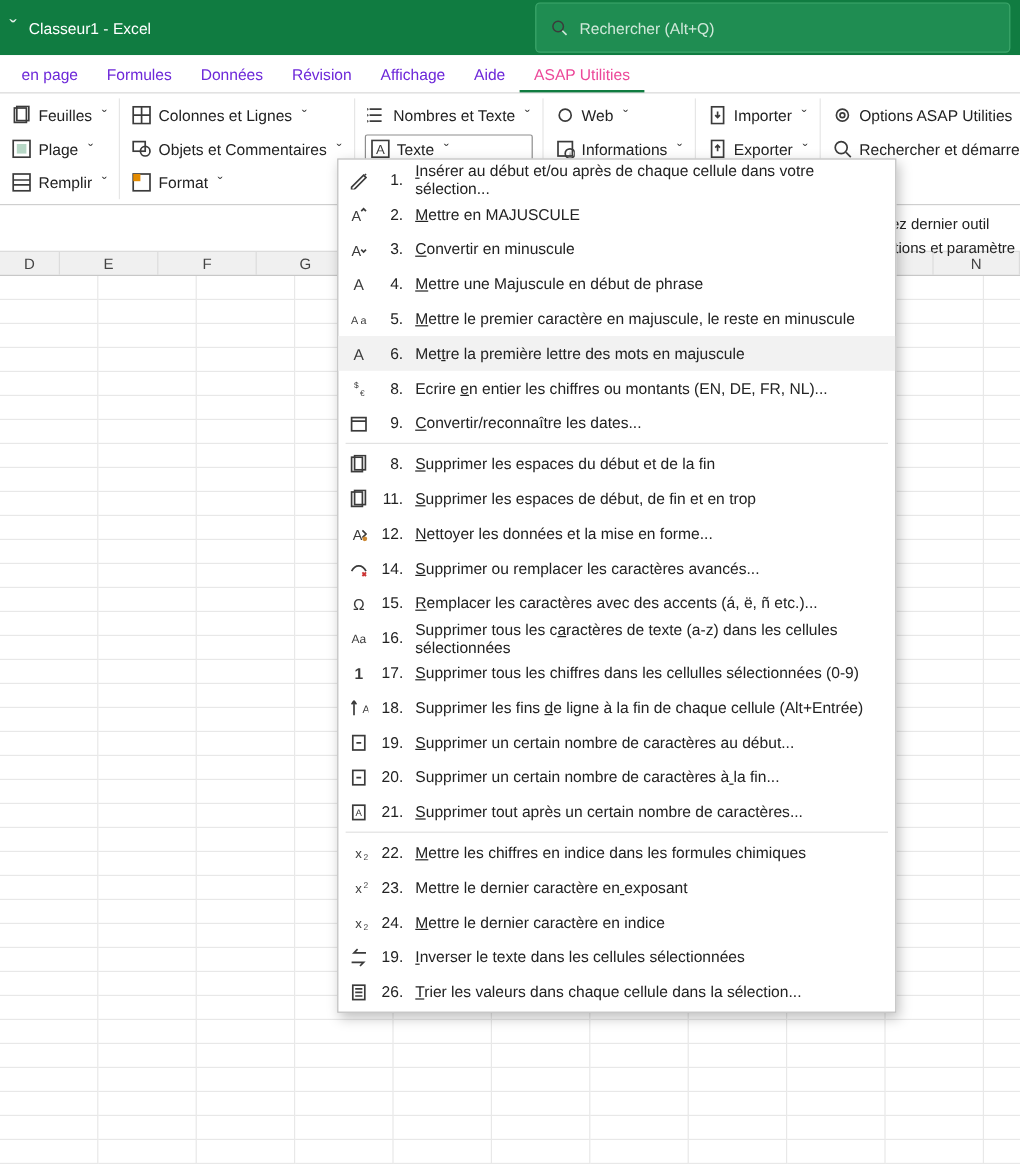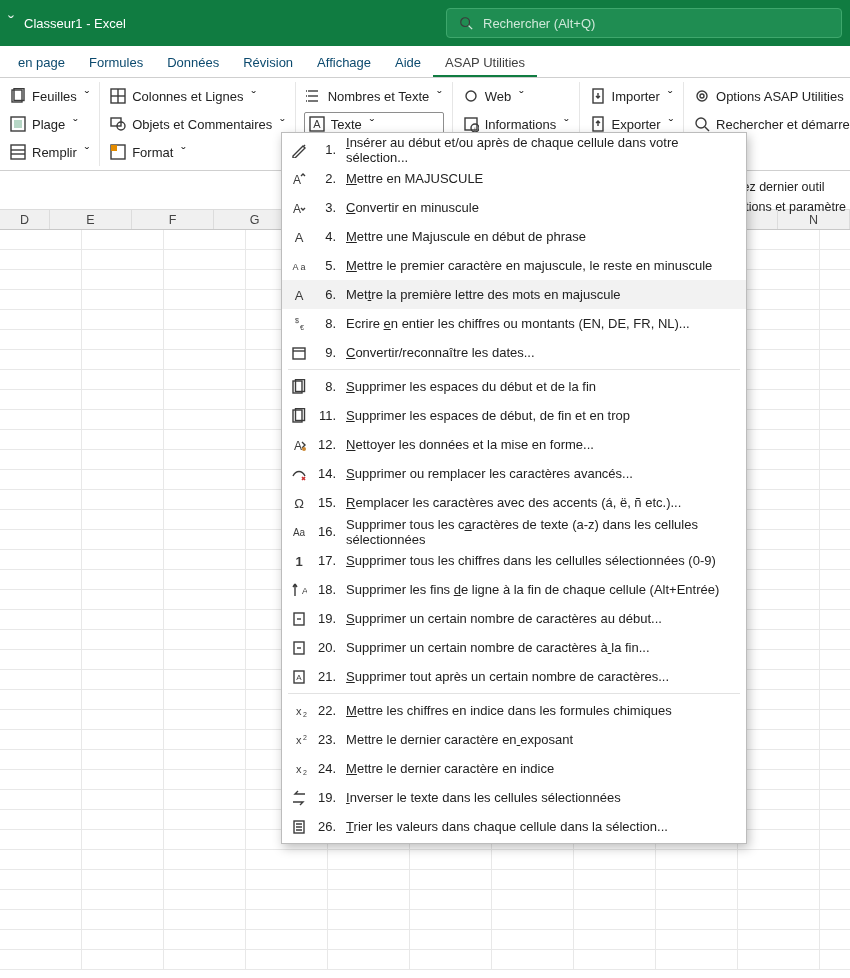--- a/index.html
+++ b/index.html
@@ -2,28 +2,28 @@
 <html><head>
 <meta charset="utf-8">
 <style>
   * { box-sizing: border-box; margin: 0; padding: 0; font-family: "Segoe UI", Arial, sans-serif; }
   body { width: 850px; height: 978px; overflow: hidden; background: #fff; font-size: 13px; color: #222; }
 
   
   .titlebar { height: 46px; background: #107c41; display: flex; align-items: center; padding: 0 8px; color: #fff; gap: 10px; }
   .title-dd { font-size: 18px; opacity: .9; }
   .title-text { font-size: 13px; }
-  .search-box { margin-left: auto; background: #1f8d52; border: 1px solid #3ea76c; border-radius: 4px; height: 30px; width: 396px; display: flex; align-items: center; padding: 0 12px; gap: 10px; }
+  .search-box { margin-left: auto; background: #1f8d52; border: 1px solid #3ea76c; border-radius: 4px; height: 42px; width: 396px; display: flex; align-items: center; padding: 0 12px; gap: 10px; }
   .search-box svg { width: 14px; height: 14px; }
   .search-box span { color: #cfe8d9; font-size: 13px; }
 
   
   .ribbon-tabs { height: 32px; border-bottom: 1px solid #cfcfcf; display: flex; align-items: flex-end; padding: 0 6px; gap: 0; background: #fff; }
-  .ribbon-tab { padding: 8px 12px 7px; font-size: 13px; color: #0c4a6e; cursor: pointer; }
-  .ribbon-tab.active { color: #404040; border-bottom: 2px solid #107c41; padding-bottom: 5px; }
+  .ribbon-tab { padding: 8px 12px 7px; font-size: 13px; color: #6d28d9; cursor: pointer; }
+  .ribbon-tab.active { color: #ec4899; border-bottom: 2px solid #107c41; padding-bottom: 5px; }
 
   
   .ribbon { display: flex; border-bottom: 1px solid #cfcfcf; background: #fff; padding: 4px 0; }
   .ribbon-group { padding: 2px 8px; border-right: 1px solid #e6e6e6; display: flex; flex-direction: column; gap: 4px; }
   .ribbon-group:last-of-type { border-right: none; }
   .rib-row { display: flex; align-items: center; gap: 6px; height: 24px; padding: 0 2px; cursor: pointer; white-space: nowrap; }
   .rib-row.active { border: 1px solid #8e8e8e; border-radius: 2px; padding: 0 4px; }
   .rib-row svg { width: 16px; height: 16px; flex-shrink: 0; }
   .rib-row span.label { font-size: 13px; }
   .chev { margin-left: 2px; }

